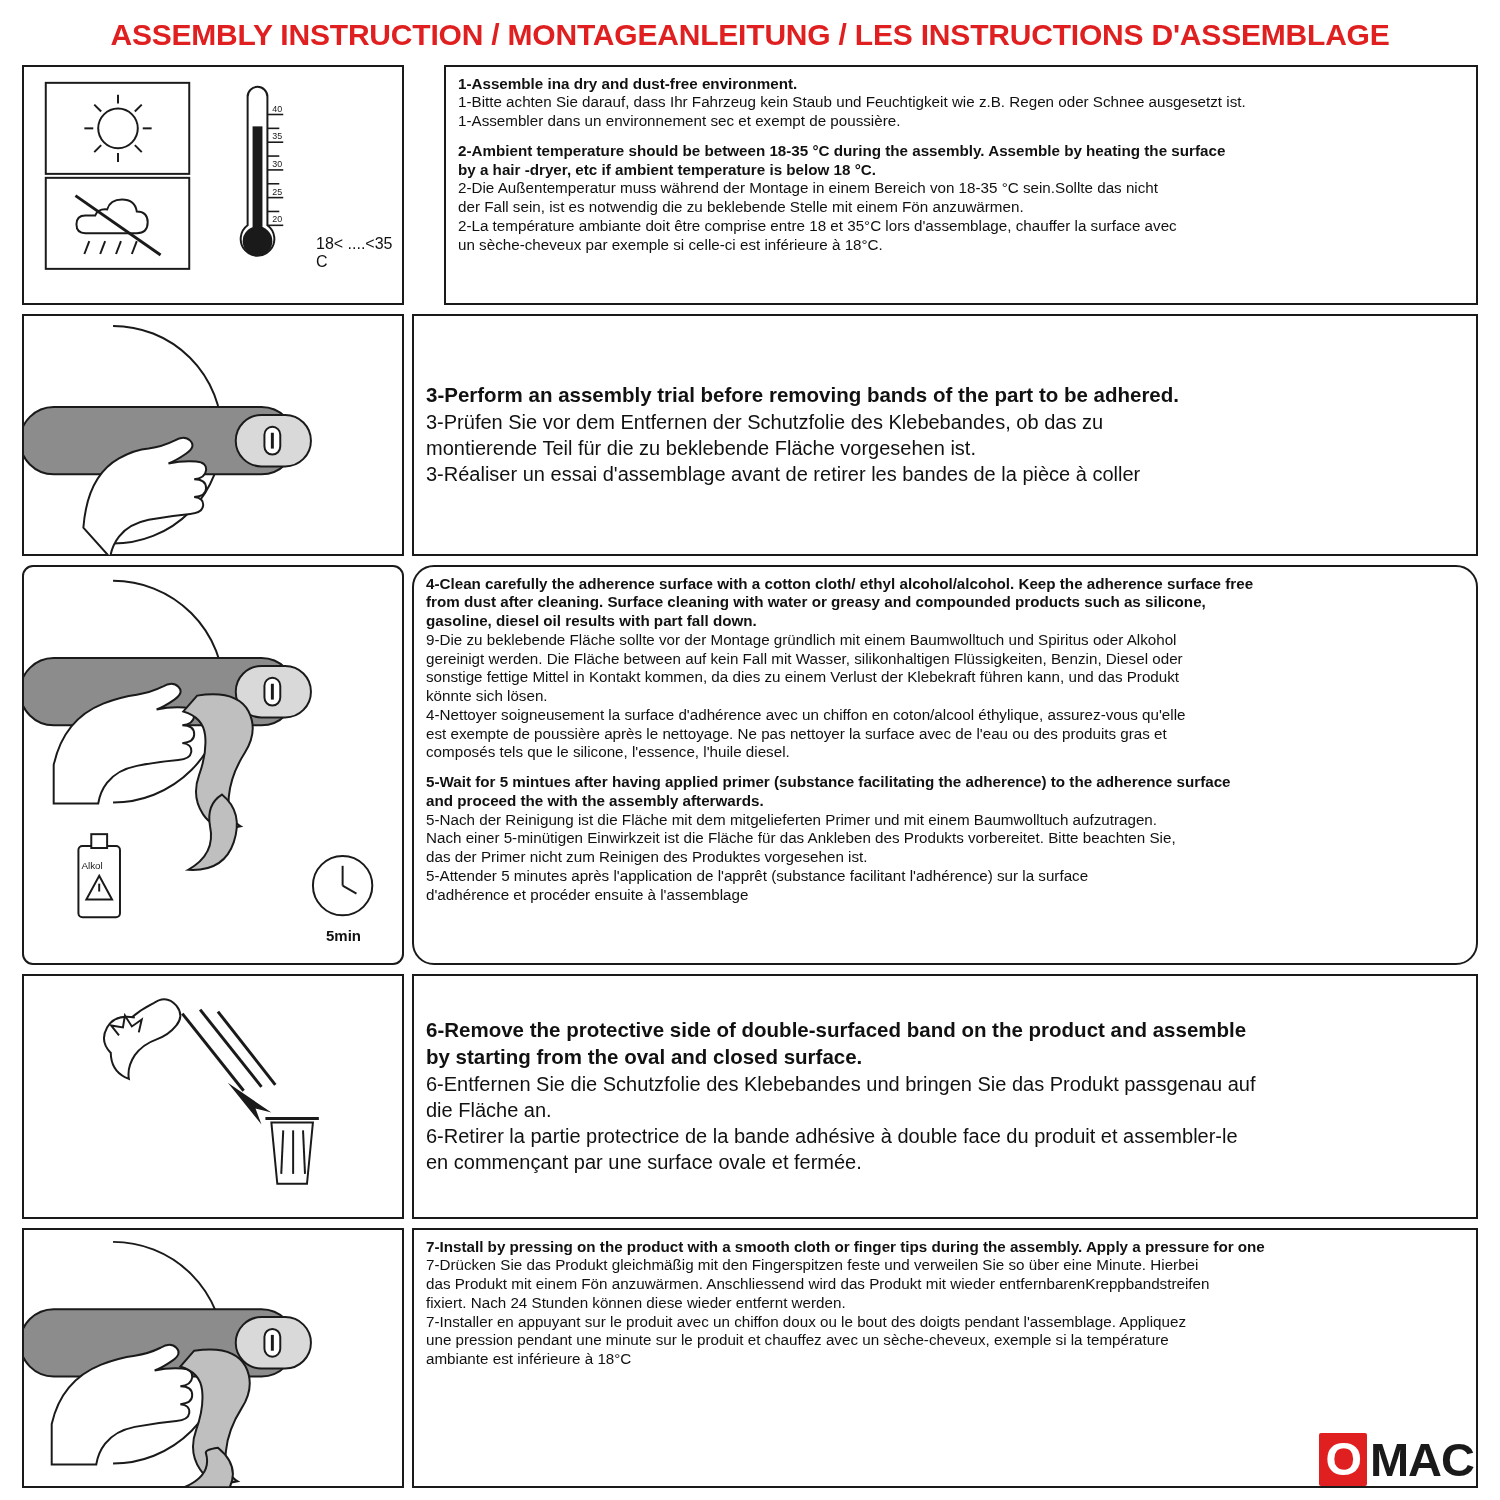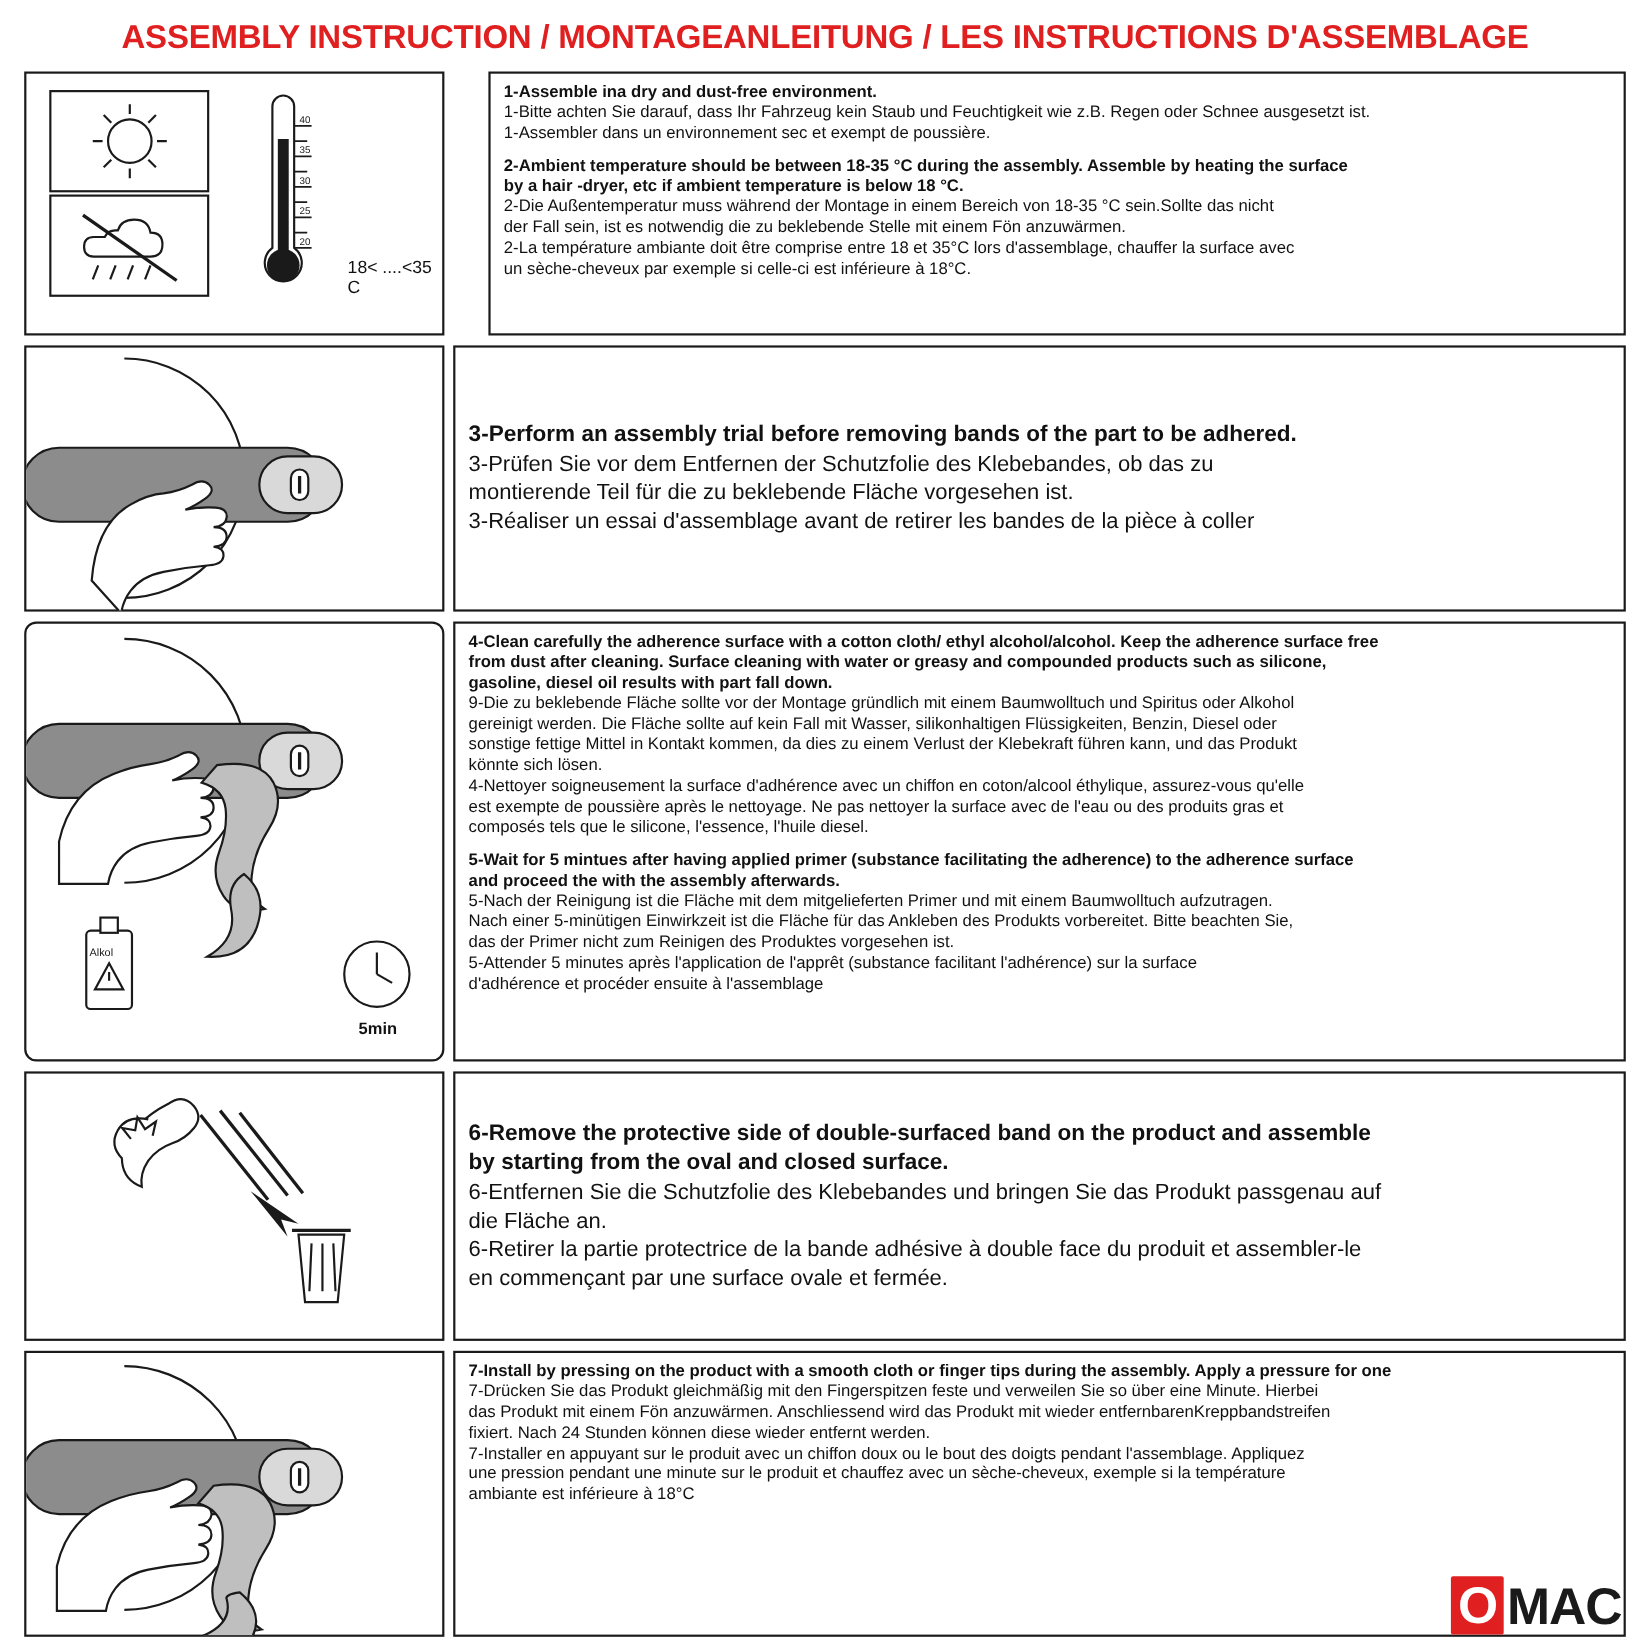--- a/index.html
+++ b/index.html
@@ -74,21 +74,21 @@
     line-height: 1.3;
   }
   .gap {
     height: 11px;
   }
   .row1 .cell-img { height: 240px; }
   .row1 .cell-txt { height: 240px; margin-left: 32px; }
   .row2 .cell-img { height: 242px; }
   .row2 .cell-txt { height: 242px; display: flex; flex-direction: column; justify-content: center; }
   .row3 .cell-img { height: 400px; border-radius: 11px; }
-  .row3 .cell-txt { height: 400px; }
+  .row3 .cell-txt { height: 400px; border-radius: 22px; }
   .row4 .cell-img { height: 245px; }
   .row4 .cell-txt { height: 245px; display: flex; flex-direction: column; justify-content: center; }
   .row5 .cell-img { height: 260px; }
   .row5 .cell-txt { height: 260px; }
 
   
   .svgbox { position: absolute; inset: 0; }
   .omac {
     position: absolute;
     right: 26px;
@@ -231,21 +231,21 @@
           </g>
           <text x="58" y="305" font-family="Liberation Sans" font-size="10" fill="#1a1a1a">Alkol</text>
         </svg>
         <div style="position:absolute; left:302px; top:360px; font-size:15px; font-weight:bold;">5min</div>
       </div>
       <div class="cell-txt">
         <p class="p b">4-Clean carefully the adherence surface with a cotton cloth/ ethyl alcohol/alcohol. Keep the adherence surface free</p>
         <p class="p b">from dust after cleaning. Surface cleaning with water or greasy and compounded products such as silicone,</p>
         <p class="p b">gasoline, diesel oil results with part fall down.</p>
         <p class="p">9-Die zu beklebende Fläche sollte vor der Montage gründlich mit einem Baumwolltuch und Spiritus oder Alkohol</p>
-        <p class="p">gereinigt werden. Die Fläche sollte auf kein Fall mit Wasser, silikonhaltigen Flüssigkeiten, Benzin, Diesel oder</p>
+        <p class="p">gereinigt werden. Die Fläche between auf kein Fall mit Wasser, silikonhaltigen Flüssigkeiten, Benzin, Diesel oder</p>
         <p class="p">sonstige fettige Mittel in Kontakt kommen, da dies zu einem Verlust der Klebekraft führen kann, und das Produkt</p>
         <p class="p">könnte sich lösen.</p>
         <p class="p">4-Nettoyer soigneusement la surface d'adhérence avec un chiffon en coton/alcool éthylique, assurez-vous qu'elle</p>
         <p class="p">est exempte de poussière après le nettoyage. Ne pas nettoyer la surface avec de l'eau ou des produits gras et</p>
         <p class="p">composés tels que le silicone, l'essence, l'huile diesel.</p>
         <div class="gap"></div>
         <p class="p b">5-Wait for 5 mintues after having applied primer (substance facilitating the adherence) to the adherence surface</p>
         <p class="p b">and proceed the with the assembly afterwards.</p>
         <p class="p">5-Nach der Reinigung ist die Fläche mit dem mitgelieferten Primer und mit einem Baumwolltuch aufzutragen.</p>
         <p class="p">Nach einer 5-minütigen Einwirkzeit ist die Fläche für das Ankleben des Produkts vorbereitet. Bitte beachten Sie,</p>

